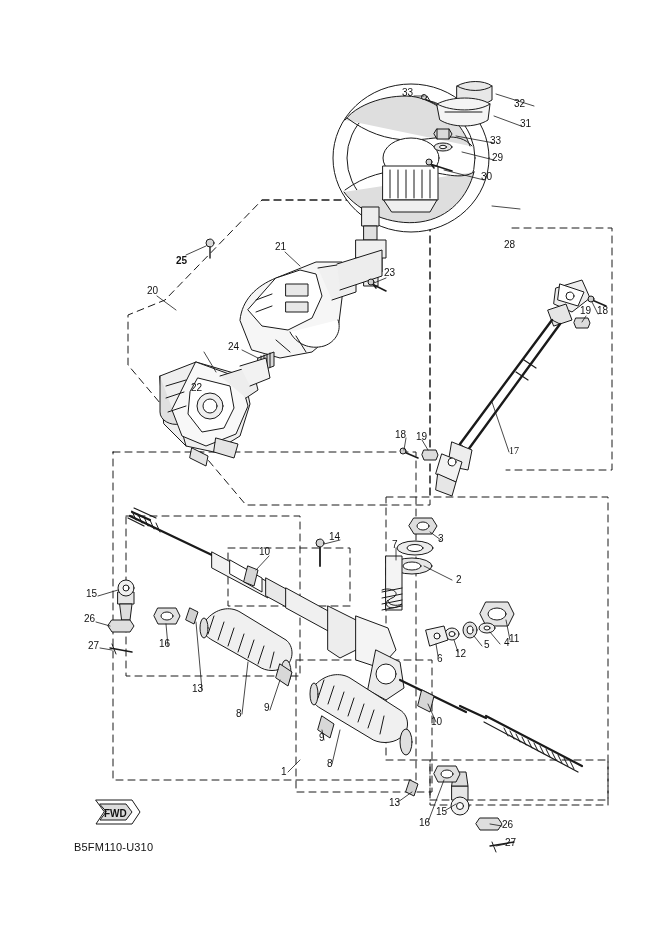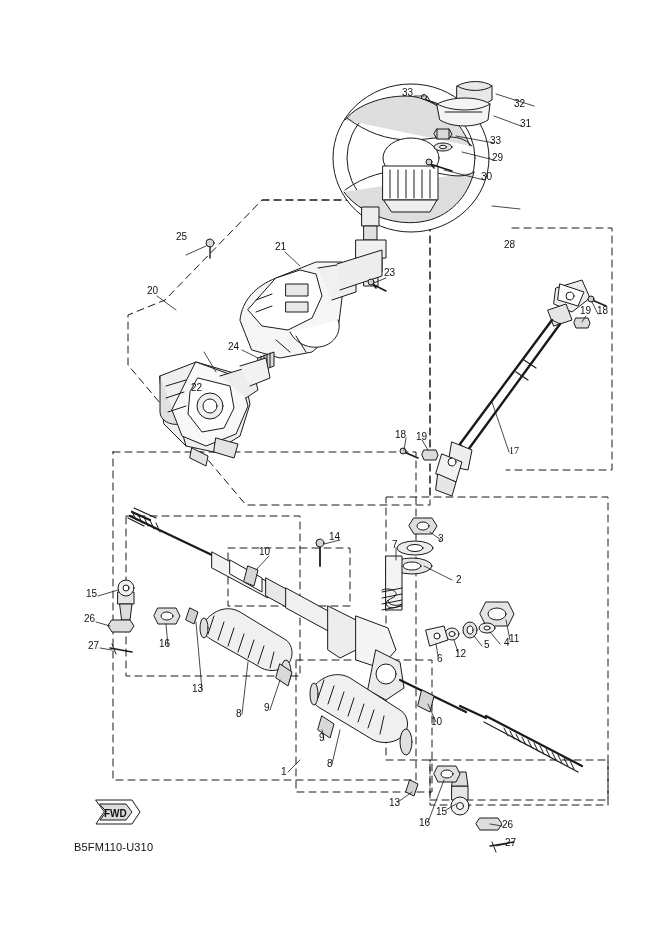--- a/index.html
+++ b/index.html
@@ -393,21 +393,21 @@
   <div class="callout" style="left:509px; top:445px;font-family:Liberation Serif, serif;">17</div>
   <div class="callout" style="left:597px; top:305px;">18</div>
   <div class="callout" style="left:395px; top:429px;">18</div>
   <div class="callout" style="left:580px; top:305px;">19</div>
   <div class="callout" style="left:416px; top:431px;">19</div>
   <div class="callout" style="left:147px; top:285px;">20</div>
   <div class="callout" style="left:275px; top:241px;">21</div>
   <div class="callout" style="left:191px; top:343px;margin-top:39px;">22</div>
   <div class="callout" style="left:384px; top:267px;">23</div>
   <div class="callout" style="left:228px; top:341px;">24</div>
-  <div class="callout" style="left:176px; top:231px;">25</div>
+  <div class="callout" style="left:176px; top:255px;font-weight:bold;">25</div>
   <div class="callout" style="left:84px; top:613px;">26</div>
   <div class="callout" style="left:502px; top:819px;">26</div>
   <div class="callout" style="left:88px; top:640px;">27</div>
   <div class="callout" style="left:505px; top:837px;">27</div>
   <div class="callout" style="left:504px; top:203px;margin-top:36px;">28</div>
   <div class="callout" style="left:492px; top:152px;">29</div>
   <div class="callout" style="left:481px; top:171px;">30</div>
   <div class="callout" style="left:520px; top:118px;">31</div>
   <div class="callout" style="left:514px; top:98px;">32</div>
   <div class="callout" style="left:402px; top:87px;">33</div>

